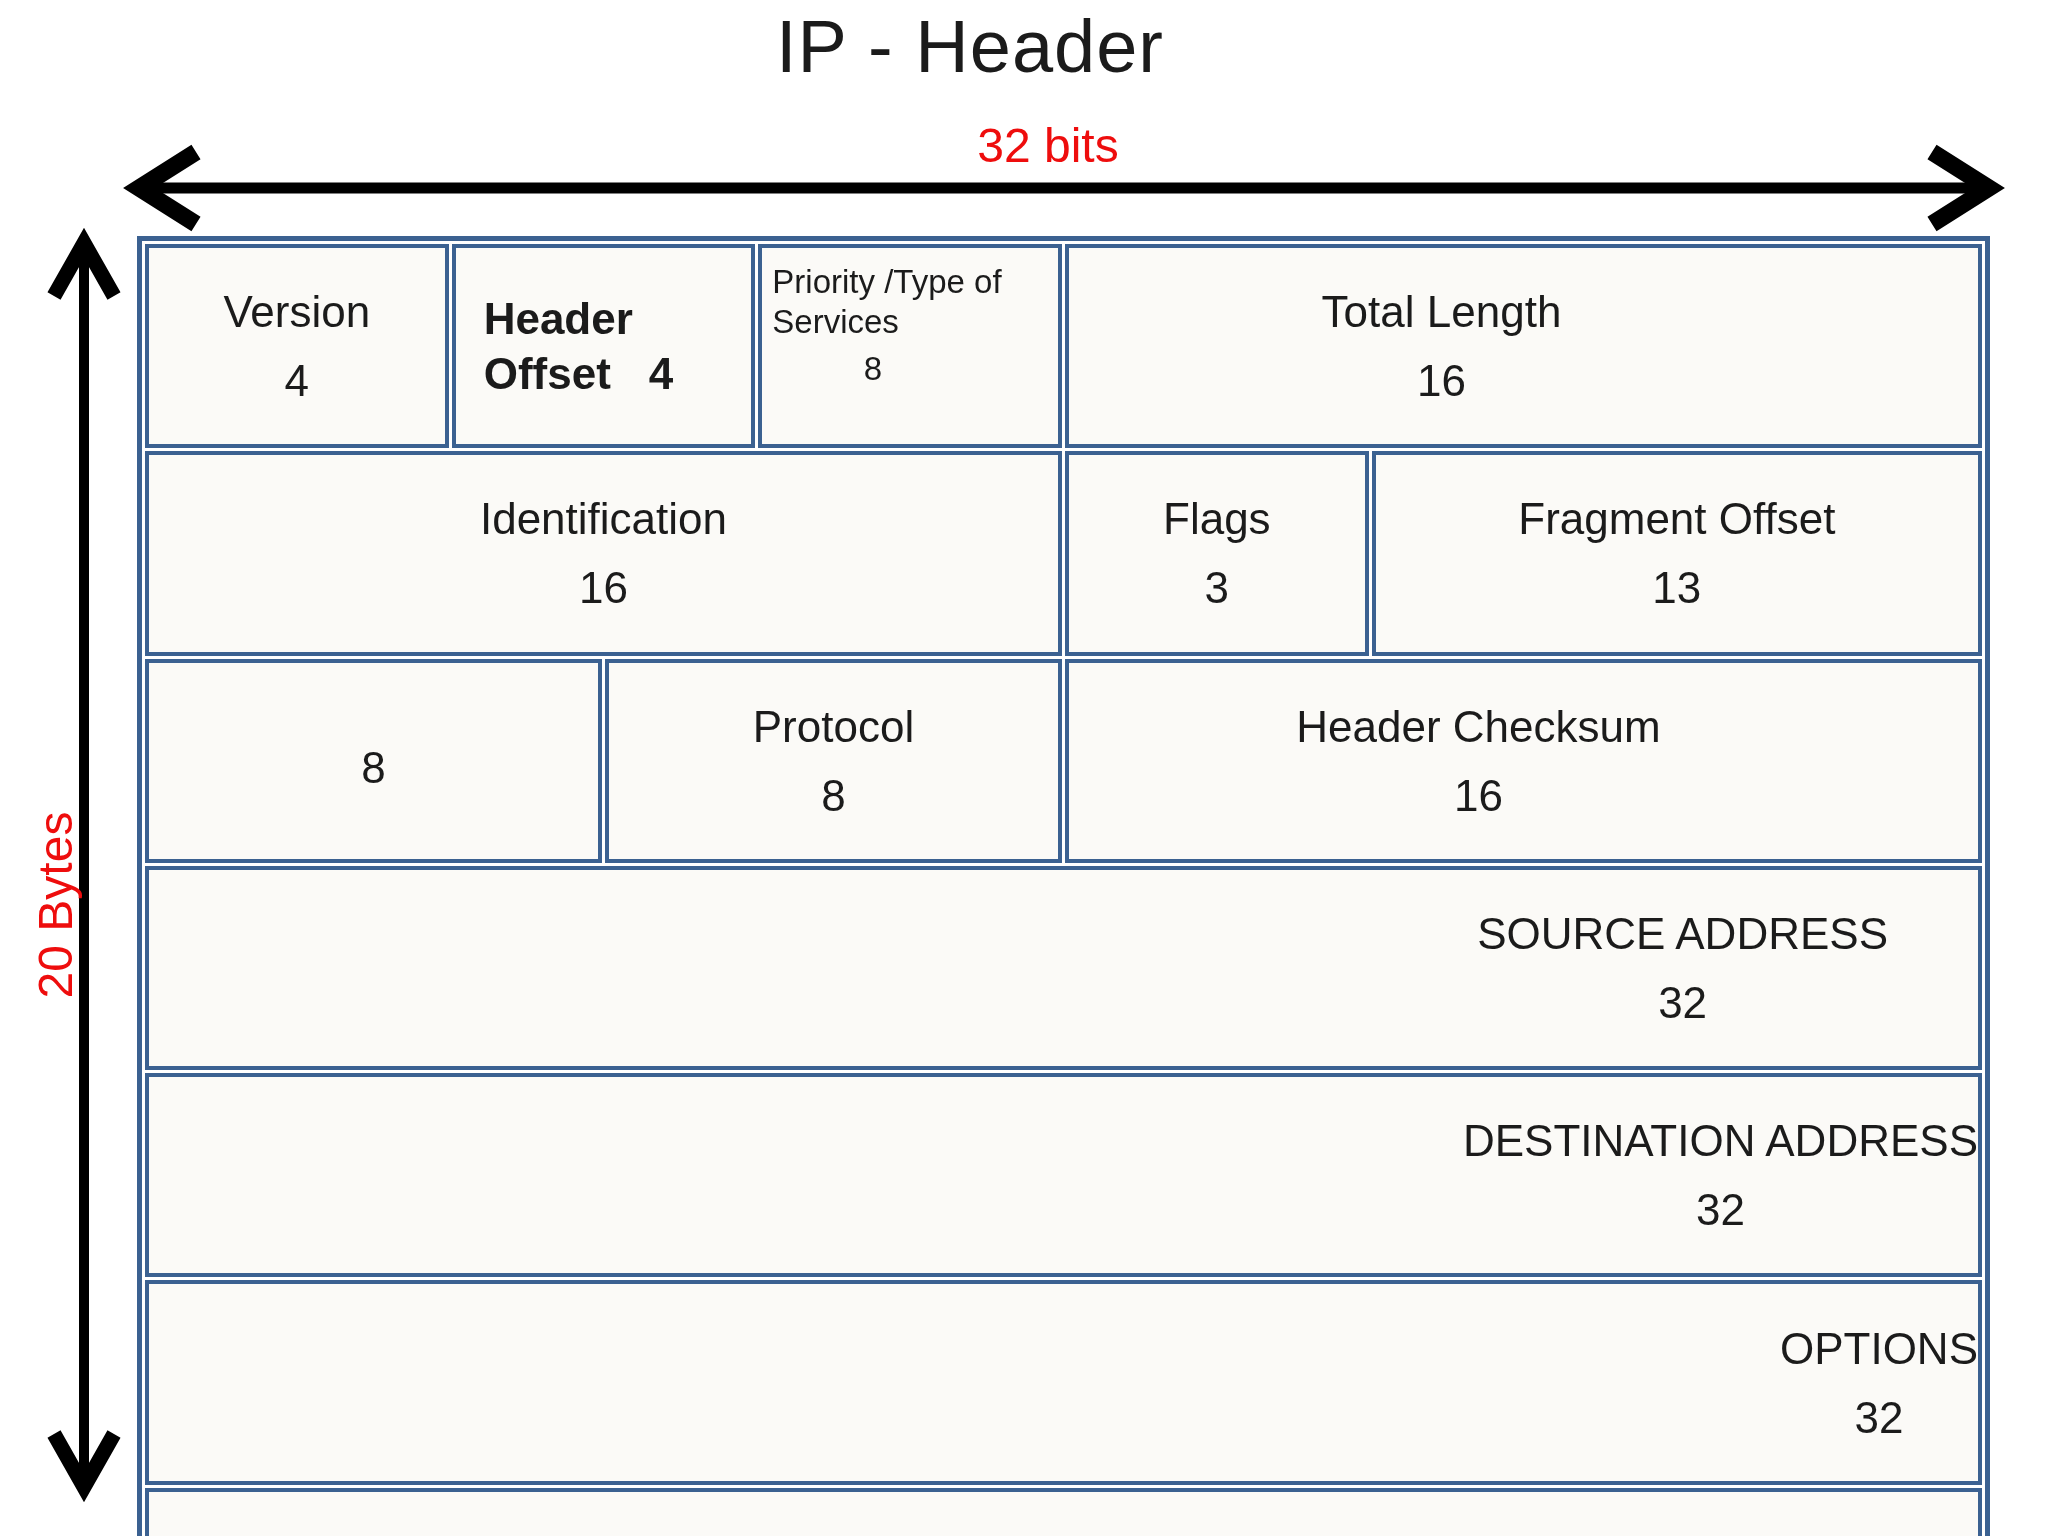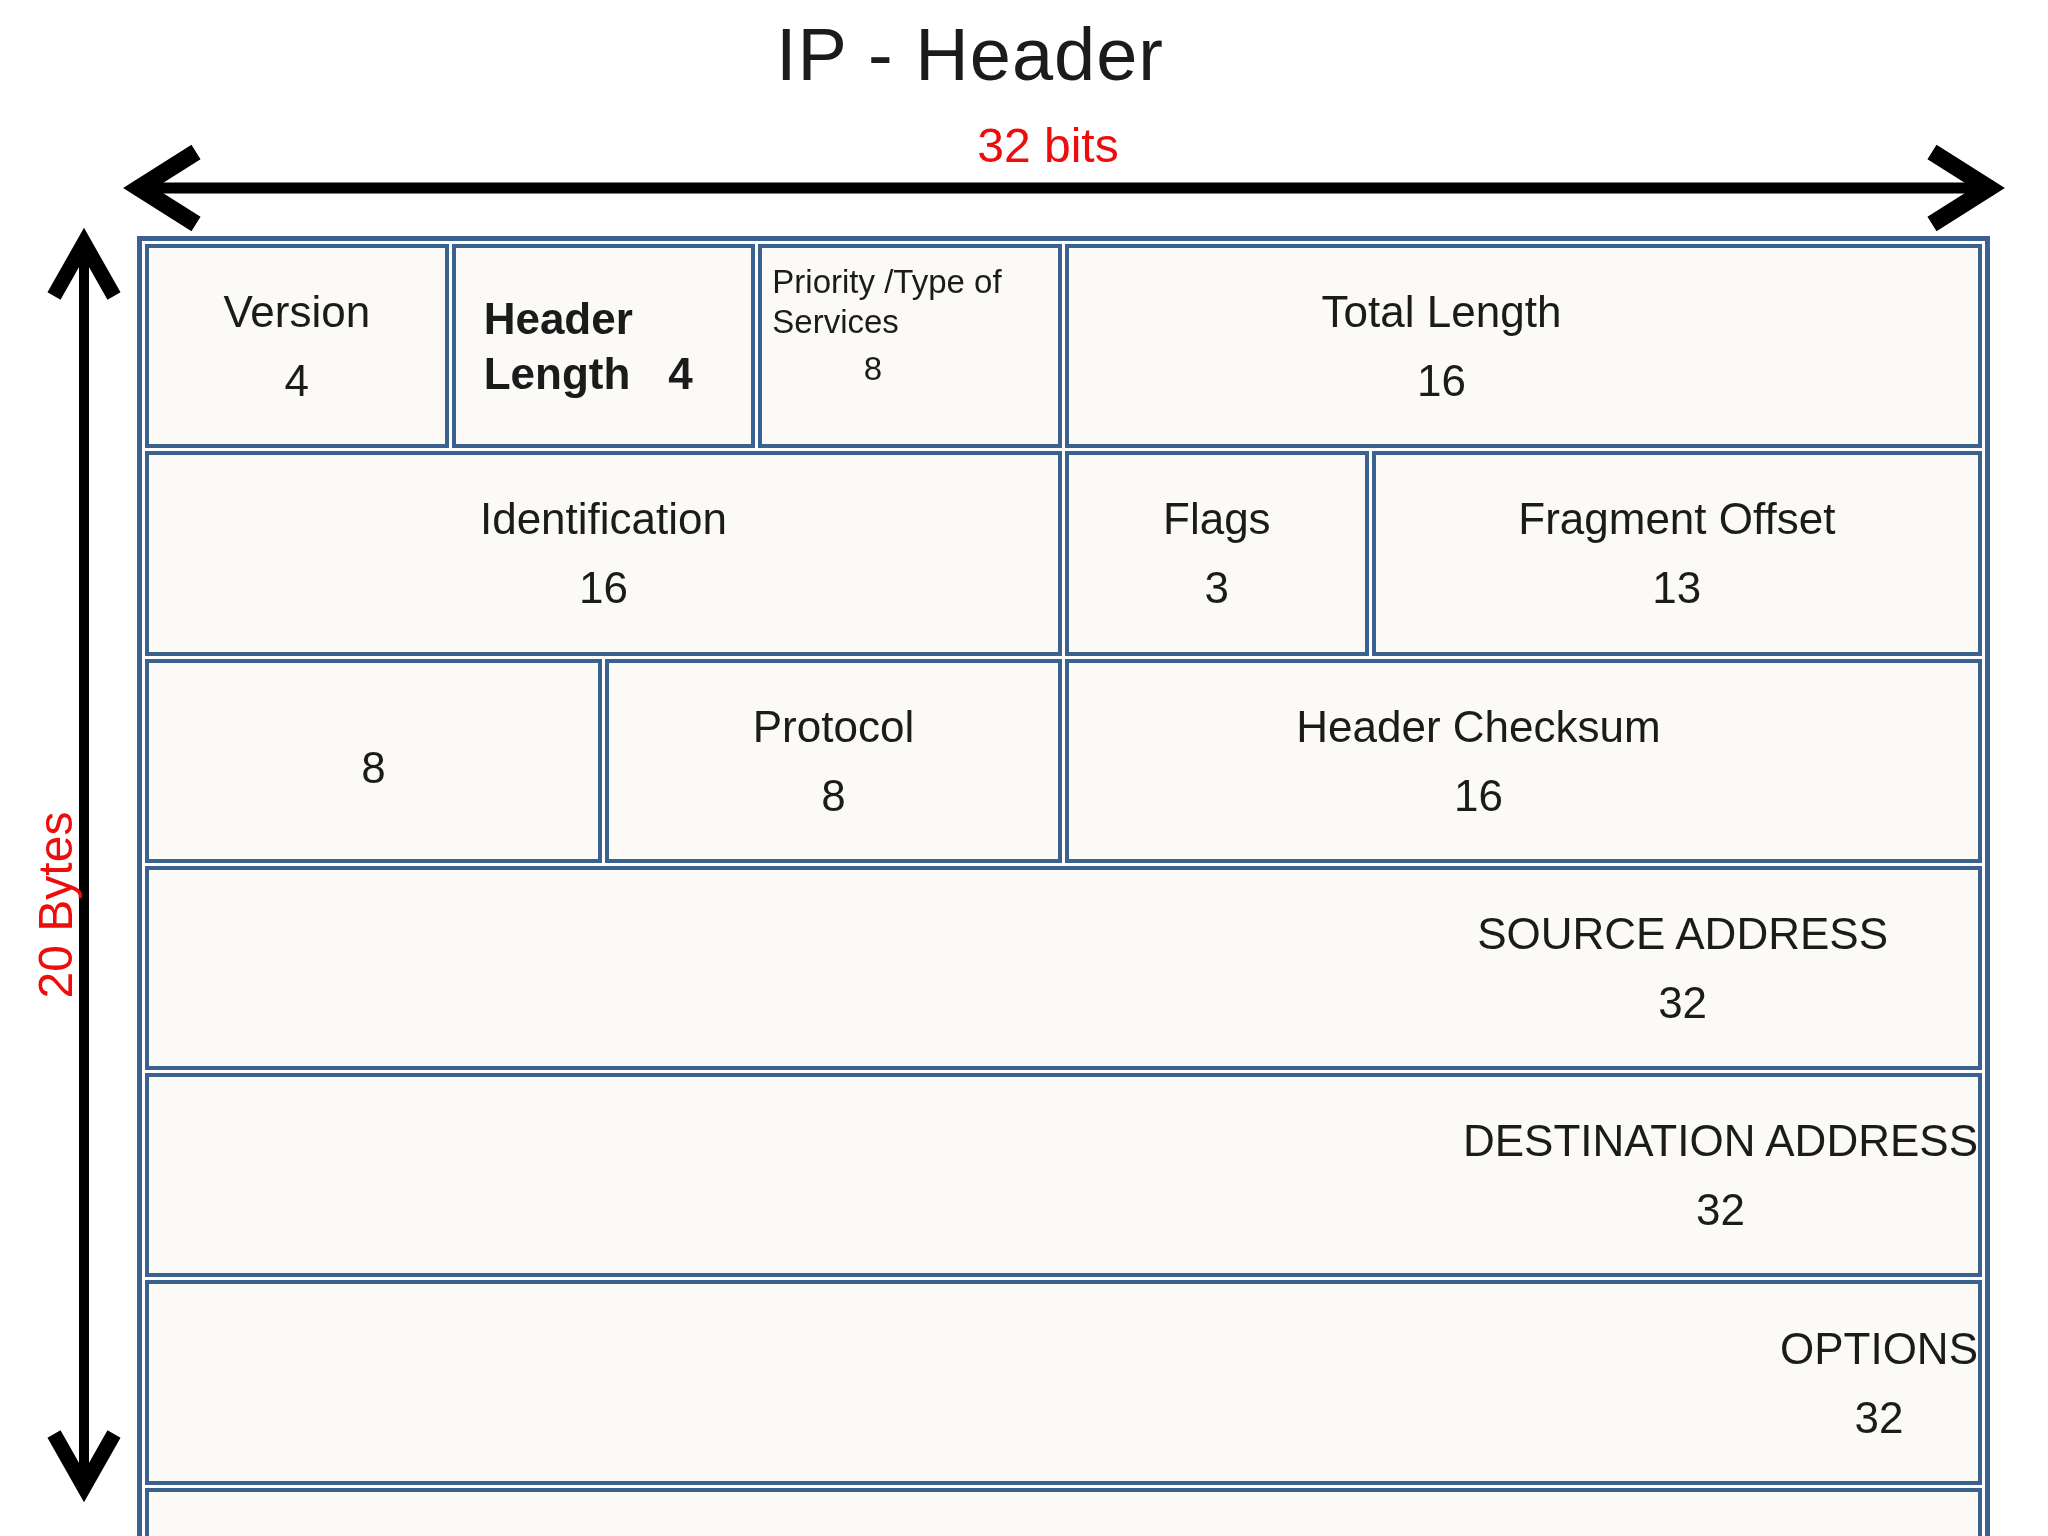--- a/index.html
+++ b/index.html
@@ -10,21 +10,21 @@
   }
   *{box-sizing:border-box;}
   html,body{margin:0;padding:0;}
   body{
     width:2048px;height:1536px;position:relative;background:#ffffff;
     font-family:"Liberation Sans","DejaVu Sans",sans-serif;color:var(--ink);
     overflow:hidden;
   }
   .arrow-layer{position:absolute;left:0;top:0;width:2048px;height:1536px;}
   .page-title{
-    position:absolute;left:0;top:14px;width:1940px;text-align:center;
+    position:absolute;left:0;top:6px;width:1940px;text-align:center;
     font-size:74px;line-height:1.1;color:var(--ink);letter-spacing:1px;white-space:nowrap;
   }
   .bits-label{
     position:absolute;left:0;top:118px;width:2096px;text-align:center;
     font-size:48px;color:var(--red);white-space:nowrap;
   }
   .bytes-label{
     position:absolute;left:55px;top:905px;
     transform:translate(-50%,-50%) rotate(-90deg);
     font-size:48px;color:var(--red);white-space:nowrap;
@@ -88,21 +88,21 @@
   <div class="cell span2">
     <div class="inner">
       <div>Version</div>
       <div class="bits">4</div>
     </div>
   </div>
 
   <div class="cell span2 cell-hlen">
     <div class="inner">
       <div>Header</div>
-      <div><span>Length</span><span class="inline-bits">4</span></div>
+      <div><span>Offset</span><span class="inline-bits">4</span></div>
     </div>
   </div>
 
   <div class="cell span2 cell-tos">
     <div class="inner">
       <div>Priority /Type of</div>
       <div>Services</div>
       <div class="bits">8</div>
     </div>
   </div>

